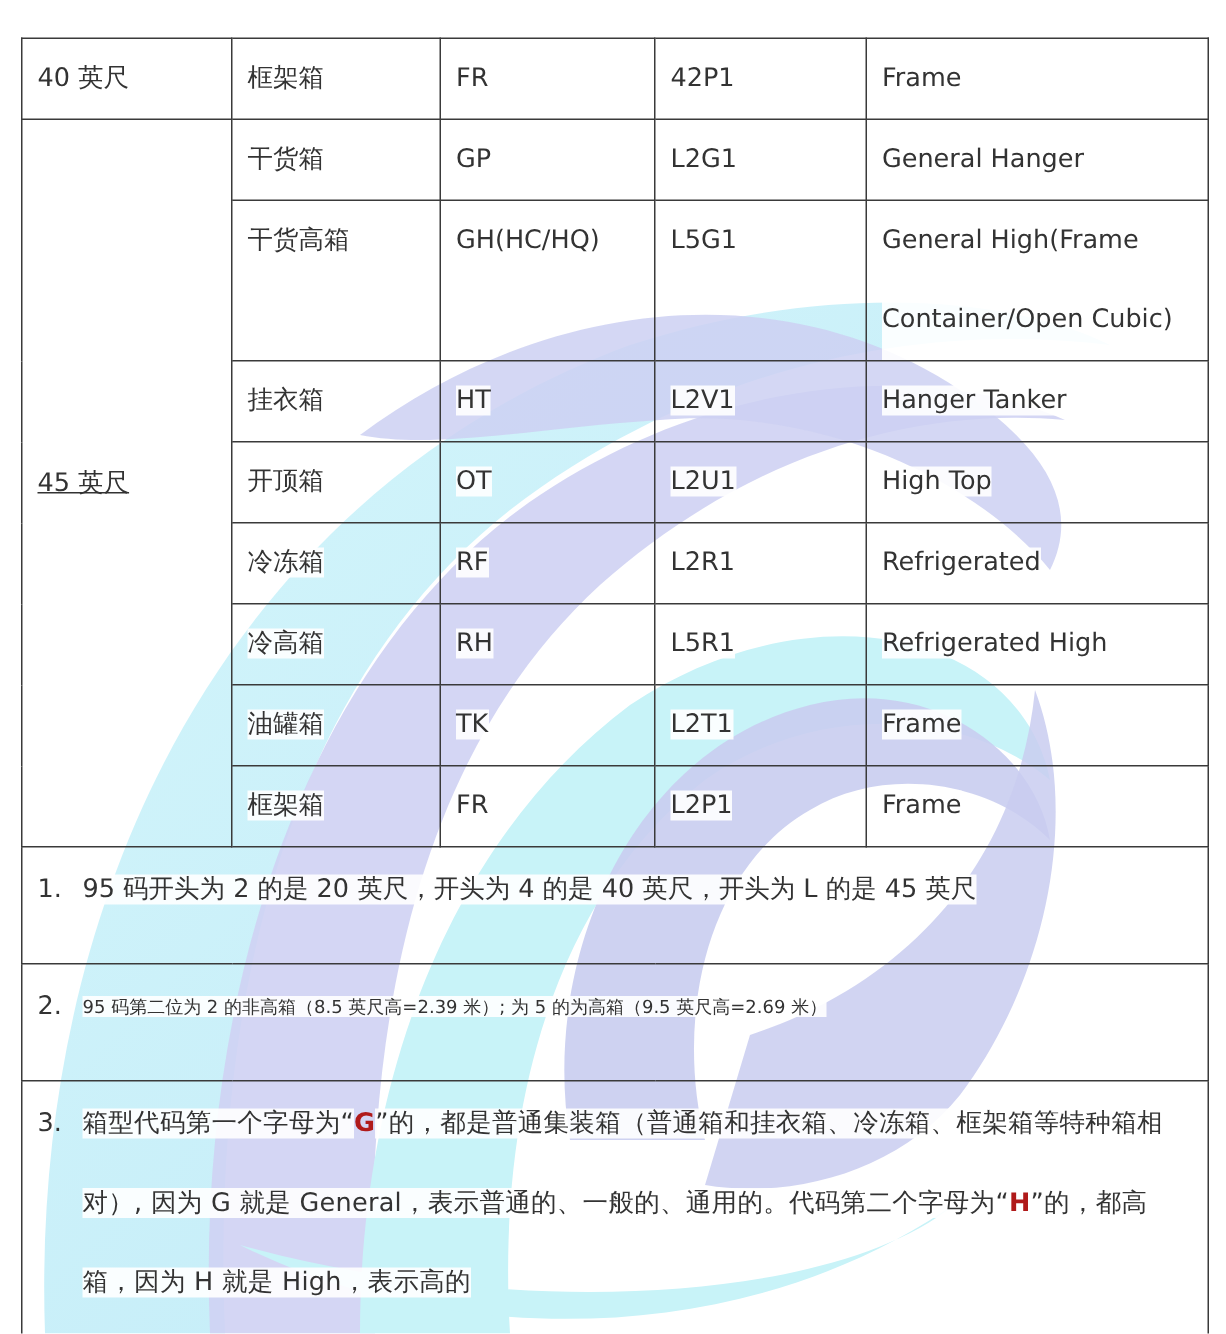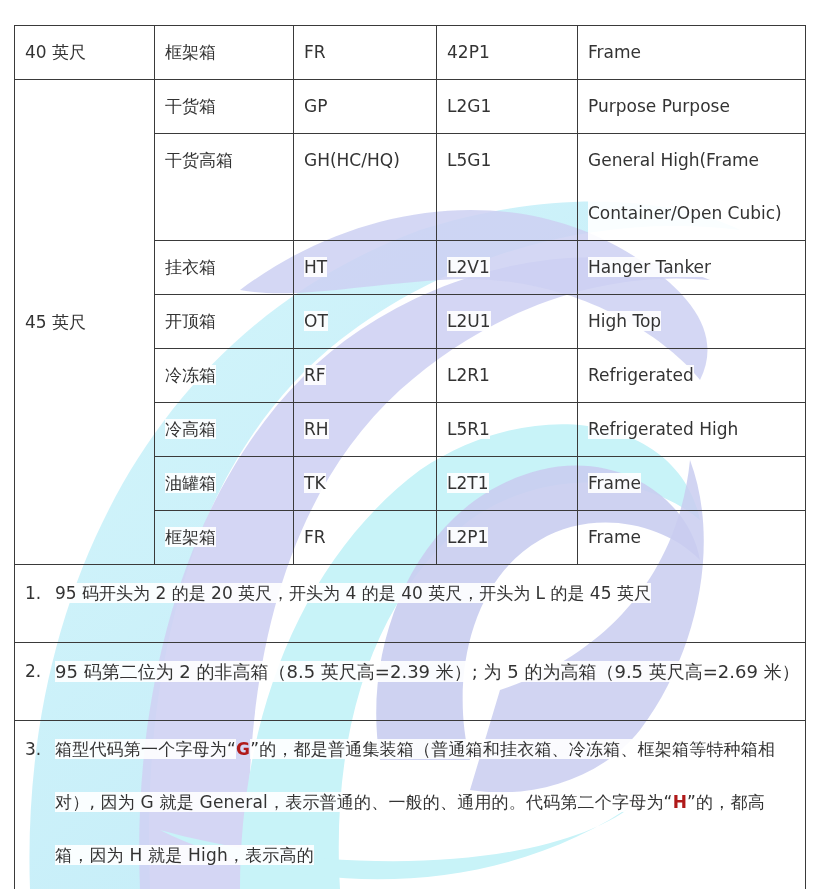--- a/index.html
+++ b/index.html
@@ -16,21 +16,21 @@
     border: 1.4px solid #3a3a3a;
     font-size: 17px;
     padding: 0 0 0 10px;
     vertical-align: top;
     line-height: 53px;
     height: 53px;
     box-sizing: border-box;
     background: transparent;
     white-space: nowrap;
   }
-  td.mid { vertical-align: middle; }
+  td.mid { vertical-align: middle; text-decoration: underline; }
   td.note { padding: 0 10px 0 10px; white-space: normal; }
   .txt { background: rgba(255,255,255,0.9); }
   .note-row td { height: 78px; line-height: 53px; padding-top: 2px; }
   .note3 td { height: 182px; }
   .note-line { display: flex; }
   .note-num { width: 30px; flex: none; }
   .note-body { flex: 1; }
   .red { color: #b01a1a; font-weight: bold; }
   .bold { font-weight: normal; }
 </style>
@@ -75,21 +75,21 @@
         <td><span class="txt">框架箱</span></td>
         <td><span class="txt">FR</span></td>
         <td><span class="txt">42P1</span></td>
         <td><span class="txt">Frame</span></td>
       </tr>
       <tr>
         <td rowspan="8" class="mid"><span>45 英尺</span></td>
         <td><span class="txt">干货箱</span></td>
         <td><span class="txt">GP</span></td>
         <td><span class="txt">L2G1</span></td>
-        <td><span class="txt">Purpose Purpose</span></td>
+        <td><span class="txt">General Hanger</span></td>
       </tr>
       <tr>
         <td style="height:107px"><span class="txt">干货高箱</span></td>
         <td><span class="txt">GH(HC/HQ)</span></td>
         <td><span class="txt">L5G1</span></td>
         <td>
           <div class="txt">General High(Frame</div>
           <div class="txt">Container/Open Cubic)</div>
         </td>
       </tr>
@@ -135,21 +135,21 @@
           <div class="note-line">
             <span class="note-num">1.</span>
             <span class="note-body"><span class="txt">95 码开头为 2 的是 20 英尺，开头为 4 的是 40 英尺，开头为 L 的是 45 英尺</span></span>
           </div>
         </td>
       </tr>
       <tr class="note-row">
         <td colspan="5" class="note">
           <div class="note-line">
             <span class="note-num">2.</span>
-            <span class="note-body" style="white-space:nowrap;font-size:18px;"><span class="txt">95 码第二位为 2 的非高箱（8.5 英尺高=2.39 米）; 为 5 的为高箱（9.5 英尺高=2.69 米）</span></span>
+            <span class="note-body" style="white-space:nowrap;font-size:12px;"><span class="txt">95 码第二位为 2 的非高箱（8.5 英尺高=2.39 米）; 为 5 的为高箱（9.5 英尺高=2.69 米）</span></span>
           </div>
         </td>
       </tr>
       <tr class="note-row note3">
         <td colspan="5" class="note">
           <div class="note-line">
             <span class="note-num">3.</span>
             <span class="note-body" style="letter-spacing:0.2px;">
               <span class="txt">箱型代码第一个字母为“</span><span class="red">G</span><span class="txt">”的，都是普通集装箱（普通箱和挂衣箱、冷冻箱、框架箱等特种箱相对）, 因为 G 就是 General，表示普通的、一般的、通用的。</span><span class="bold">代码</span><span class="txt">第二个字母为“</span><span class="red">H</span><span class="txt">”的，都高箱，因为 H 就是 High，表示高的</span>
             </span>

